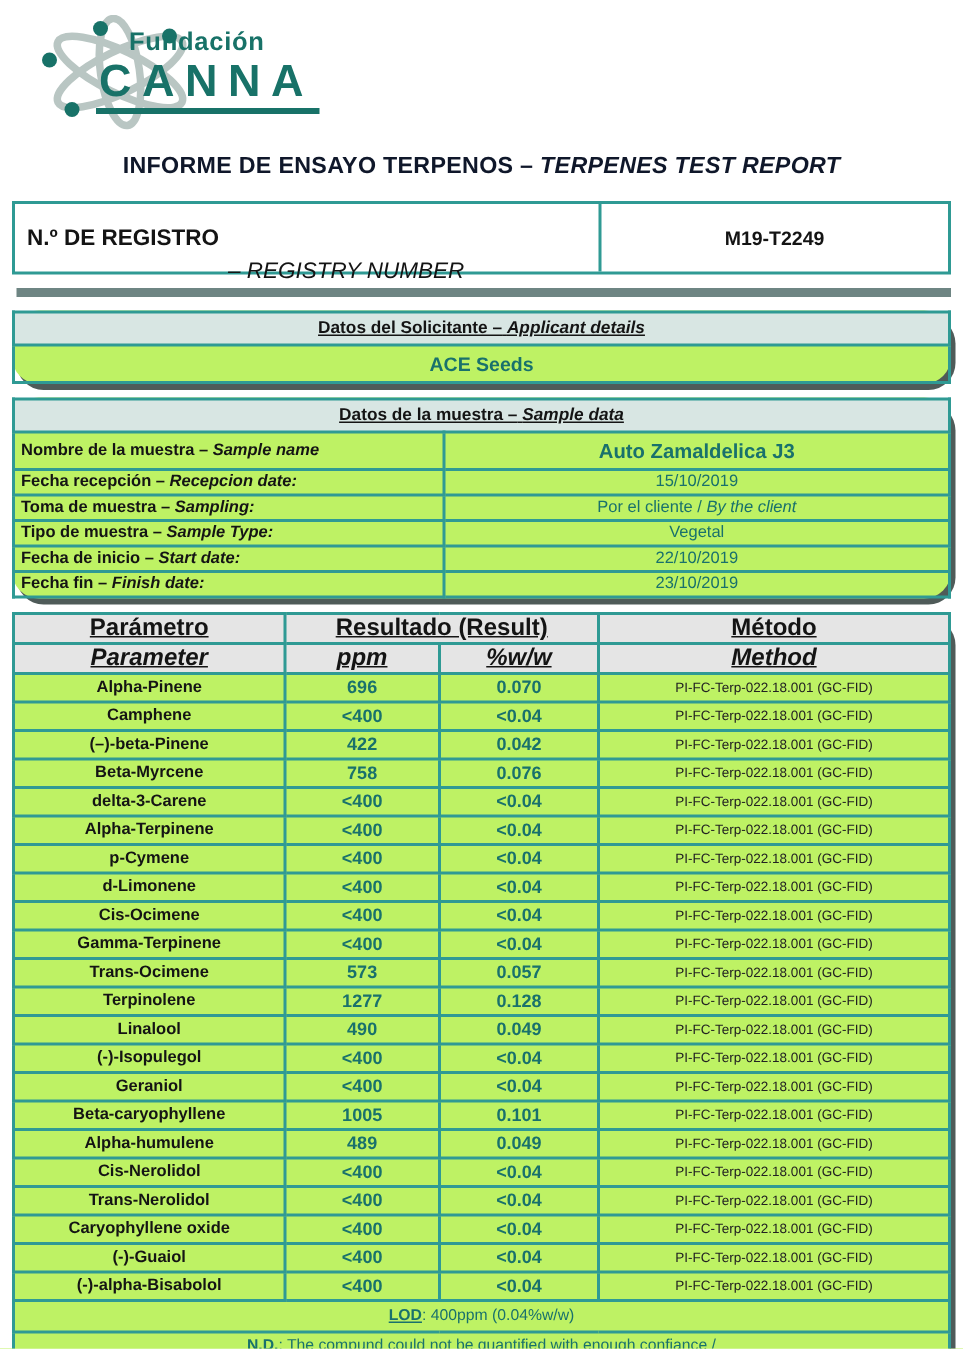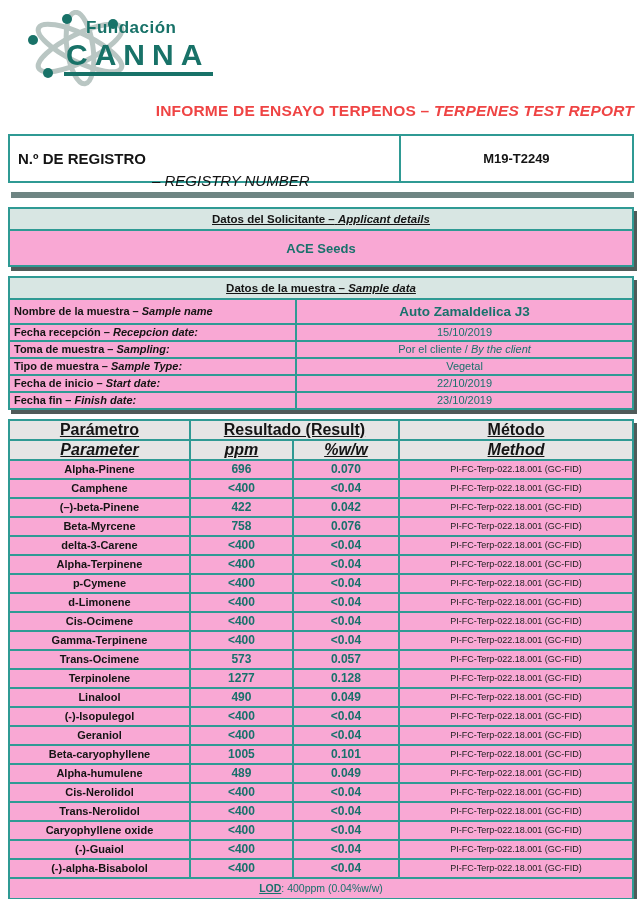--- a/index.html
+++ b/index.html
@@ -19,22 +19,22 @@
   .logo-text { position: absolute; left: 78px; top: 10px; color: #187268; }
   .fundacion { font-size: 17px; font-weight: bold; letter-spacing: 0.5px; }
   .canna {
     margin-left: -22px; margin-top: 2px;
     font-size: 30px; font-weight: bold; letter-spacing: 7px; line-height: 1;
     display: inline-block; border-bottom: 4px solid #187268; padding: 0 4px 2px 2px;
   }
 
   
   .title {
-    margin: 12px 0 0 0; text-align: right;
-    font-size: 15.5px; font-weight: bold; color: #ef4444; letter-spacing: 0.2px;
+    margin: 12px 0 0 0; text-align: center;
+    font-size: 15.5px; font-weight: bold; color: #0f172a; letter-spacing: 0.2px;
   }
   .title em { font-style: italic; }
 
   
   .registry {
     display: flex; margin-top: 14px; height: 49px;
     border: 2px solid #2f9a94; background: #fff;
   }
   .reg-left { width: 62.5%; display: flex; align-items: center; padding-left: 8px; font-size: 15px; }
   .reg-left .es { font-weight: bold; }
@@ -43,33 +43,33 @@
     flex: 1; border-left: 2px solid #2f9a94;
     display: flex; align-items: center; justify-content: center;
     font-weight: bold; font-size: 13px;
   }
 
   .divider { height: 6px; background: #6e8583; margin: 9px 0 0 3px; }
 
   
   .box-table {
     width: 100%; border-collapse: collapse; margin-top: 9px;
-    box-shadow: 3px 4px 0 0 #4f5b59; background: #f9a8d4;
+    box-shadow: 3px 4px 0 0 #4f5b59; background: #bef264; border-radius: 18px;
   }
   .box-table td { border: 2px solid #2f9a94; }
   .section-header td {
     background: #d8e6e3; text-align: center;
     font-size: 11.5px; font-weight: bold; padding: 3px 0; line-height: 14px;
   }
   .u { text-decoration: underline; }
   .b { font-weight: bold; }
   em { font-style: italic; }
 
   .applicant-value {
-    height: 36px; text-align: center; vertical-align: middle;
+    height: 25px; text-align: center; vertical-align: middle;
     color: #19716c; font-weight: bold; font-size: 13px;
   }
 
   
   .sample .s-label { font-weight: bold; font-size: 11px; padding: 1px 0 1px 4px; line-height: 13px; }
   .sample .s-value { text-align: center; color: #19716c; font-size: 11px; line-height: 13px; padding: 1px 2px; }
   .sample .s-value-big { font-weight: bold; font-size: 13.5px; line-height: 17px; padding: 3px 2px; }
 
   
   .results thead td {

